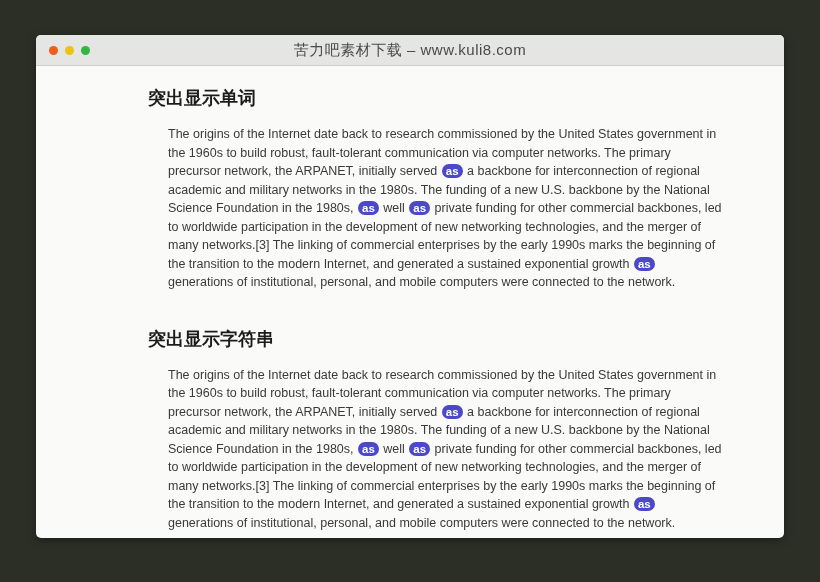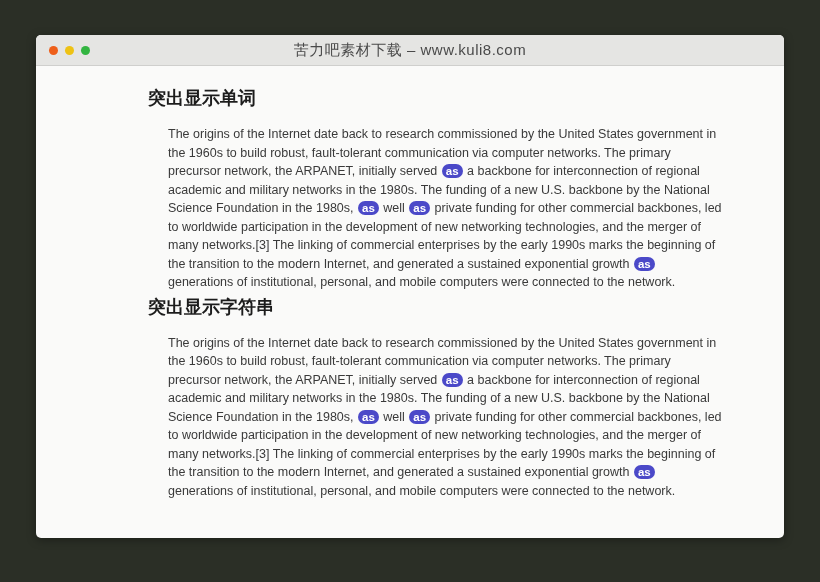--- a/index.html
+++ b/index.html
@@ -62,21 +62,21 @@
     padding: 0 87px 0 112px;
   }
   .section-heading {
     margin: 21px 0 0 0;
     font-size: 18px;
     line-height: 22px;
     font-weight: bold;
     color: var(--heading_color);
     font-family: "Liberation Sans", "DejaVu Sans", sans-serif;
   }
-  .section-heading.second { margin-top: 4px; }
+  .section-heading.second { margin-top: 36px; }
   .para {
     margin-top: 16px;
     font-size: 12.5px;
     line-height: 18.5px;
     color: var(--body_text_color);
     margin-left: 20px;
   }
   .para .line {
     white-space: nowrap;
     height: 18.5px;

